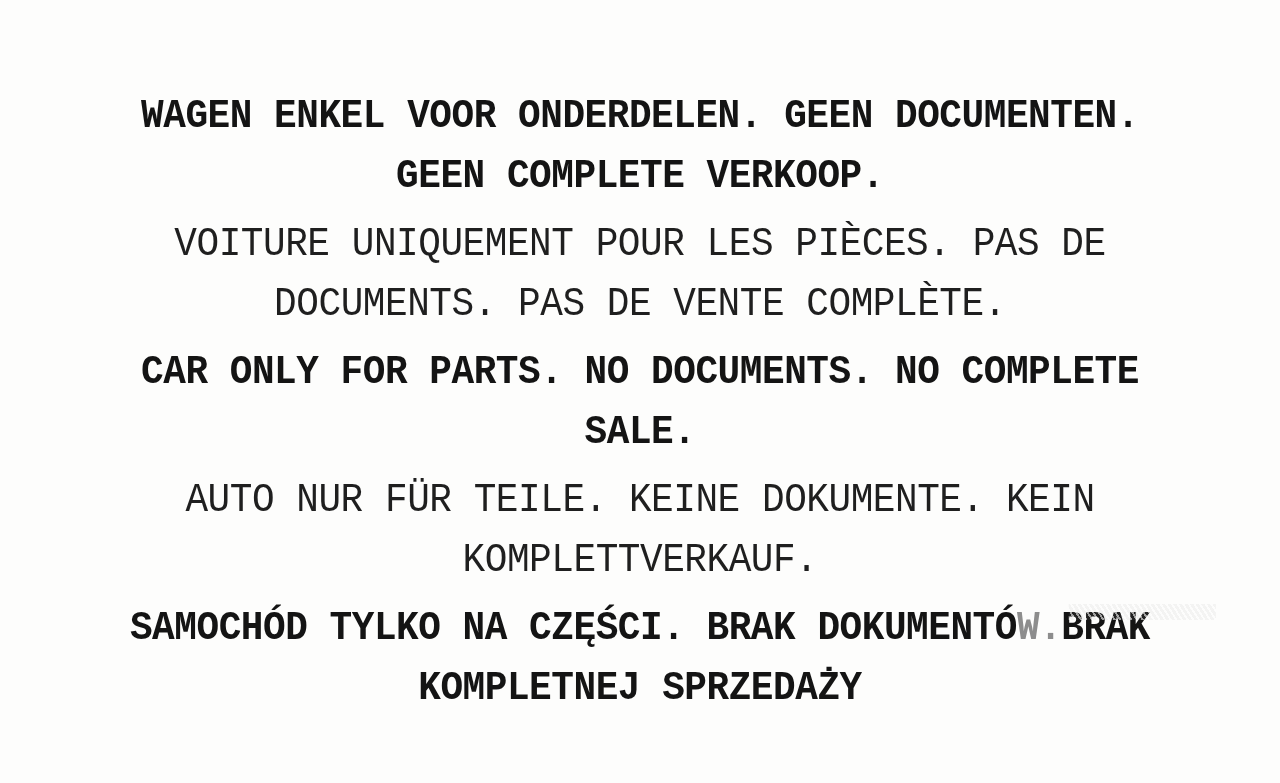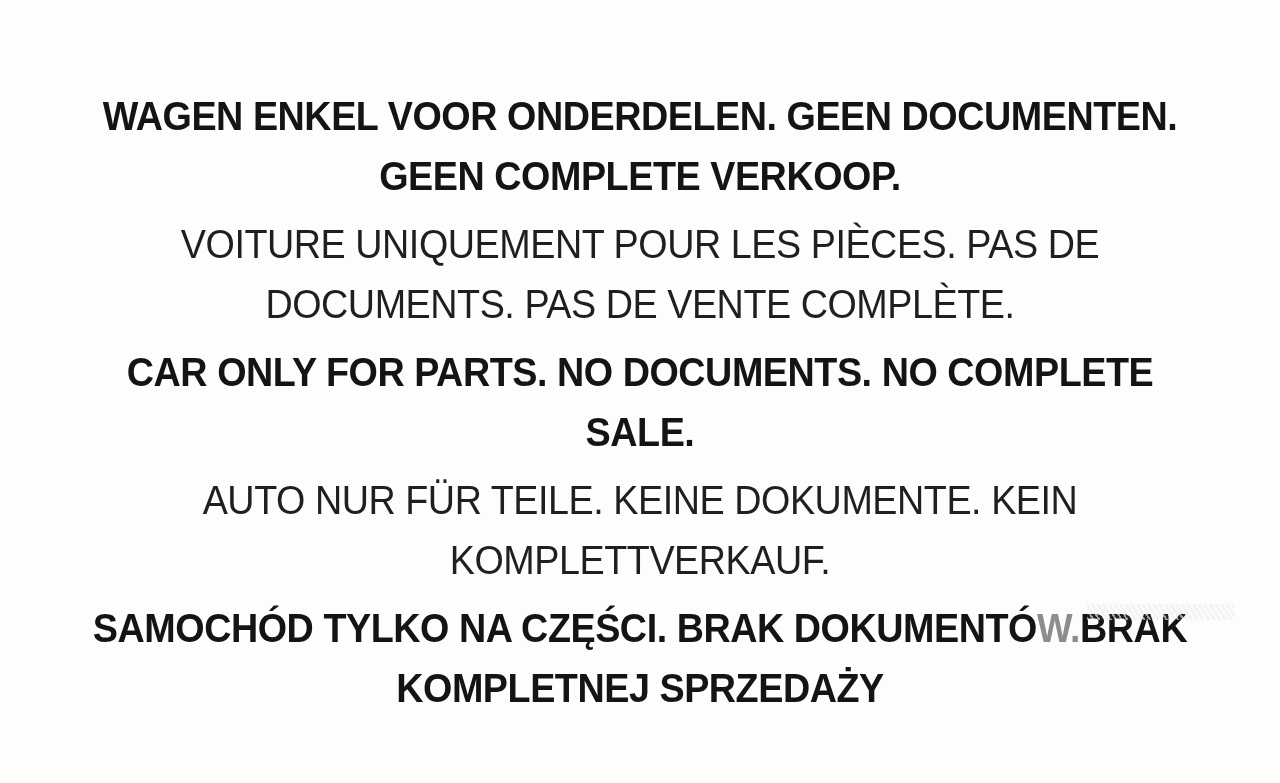--- a/index.html
+++ b/index.html
@@ -6,21 +6,21 @@
     margin: 0;
     padding: 0;
     background: #fdfdfc;
   }
   .notice-image {
     position: relative;
     width: 1280px;
     height: 783px;
     background: #fdfdfc;
     overflow: hidden;
-    font-family: Liberation Sans, sans-serif;
+    font-family: Liberation Mono, monospace;
     color: #1a1a1a;
   }
   .notice-body {
     padding-top: 86px;
     transform: scaleX(0.92);
     transform-origin: 50% 0;
   }
   .notice-paragraph {
     margin: 0 0 8px 0;
     text-align: center;

